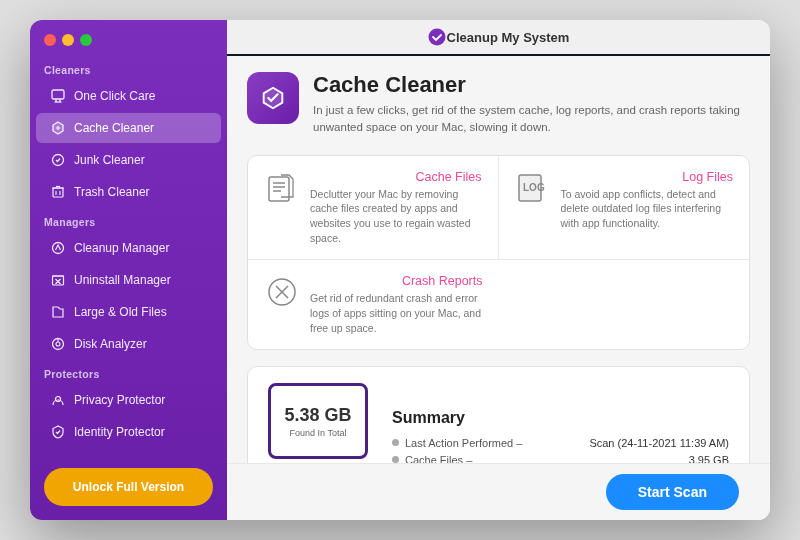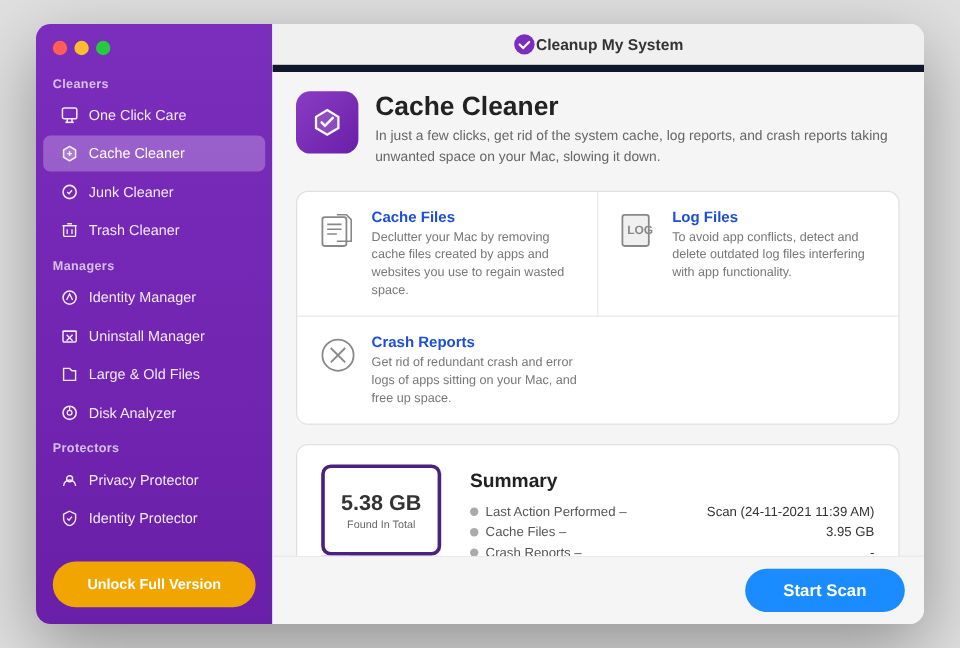--- a/index.html
+++ b/index.html
@@ -93,21 +93,21 @@
     
     .main {
       flex: 1;
       background: #f5f5f5;
       display: flex;
       flex-direction: column;
       overflow: hidden;
     }
     .topbar {
       background: #f0f0f0;
-      border-bottom: 6px solid #0f172a;
+      border-bottom: 2px solid #0f172a;
       padding: 8px 16px;
       display: flex;
       align-items: center;
       justify-content: center;
       gap: 1px;
     }
     .topbar-title {
       font-size: 13px;
       font-weight: 600;
       color: #333;
@@ -178,23 +178,24 @@
     .feature-icon {
       width: 36px;
       height: 36px;
       flex-shrink: 0;
       display: flex;
       align-items: center;
       justify-content: center;
     }
     .feature-text h3 {
       font-size: 12.5px;
-      font-weight: 700;
-      color: #1d4ed8;
+      font-weight: 400;
+      color: #ec4899;
       margin-bottom: 3px;
+      text-align: right;
     }
     .feature-text p {
       font-size: 10.5px;
       color: #777;
       line-height: 1.4;
     }
     
     .summary-box {
       background: #fff;
       border: 1px solid #e0e0e0;
@@ -202,21 +203,22 @@
       padding: 16px 20px;
       display: flex;
       align-items: center;
       gap: 24px;
       margin-bottom: 16px;
     }
     .monitor-graphic {
       flex-shrink: 0;
       display: flex;
       flex-direction: column;
-      align-items: flex-start;
+      align-items: center;
+      gap: 20px;
     }
     .monitor-screen {
       width: 100px;
       height: 76px;
       border: 3px solid #4a2080;
       border-radius: 8px;
       background: #fff;
       display: flex;
       flex-direction: column;
       align-items: center;
@@ -273,21 +275,21 @@
       height: 7px;
       border-radius: 50%;
       background: #aaa;
       flex-shrink: 0;
     }
     .summary-row-right {
       font-size: 11px;
       color: #333;
     }
     .footer {
-      padding: 10px 16px;
+      padding: 10px 31px;
       display: flex;
       justify-content: flex-end;
       border-top: 1px solid #e8e8e8;
     }
     .start-scan-btn {
       background: #1a8cff;
       color: #fff;
       border: none;
       border-radius: 20px;
       padding: 10px 32px;
@@ -358,21 +360,21 @@
 
     <div class="sidebar-section-label">Managers</div>
 
     <div class="sidebar-item">
       <div class="sidebar-item-icon">
         <svg width="14" height="14" viewBox="0 0 14 14" fill="none">
           <circle cx="7" cy="7" r="5.5" stroke="white" stroke-width="1.3" fill="none"></circle>
           <polyline points="4.5,9 7,4 9.5,9" stroke="white" stroke-width="1.2" fill="none"></polyline>
         </svg>
       </div>
-      <span>Identity Manager</span>
+      <span>Cleanup Manager</span>
     </div>
 
     <div class="sidebar-item">
       <div class="sidebar-item-icon">
         <svg width="14" height="14" viewBox="0 0 14 14" fill="none">
           <rect x="1.5" y="3" width="11" height="9" rx="1" stroke="white" stroke-width="1.2" fill="none"></rect>
           <line x1="1" y1="3" x2="13" y2="3" stroke="white" stroke-width="1.2"></line>
           <line x1="4.5" y1="6" x2="9.5" y2="11" stroke="white" stroke-width="1.2"></line>
           <line x1="9.5" y1="6" x2="4.5" y2="11" stroke="white" stroke-width="1.2"></line>
         </svg>

